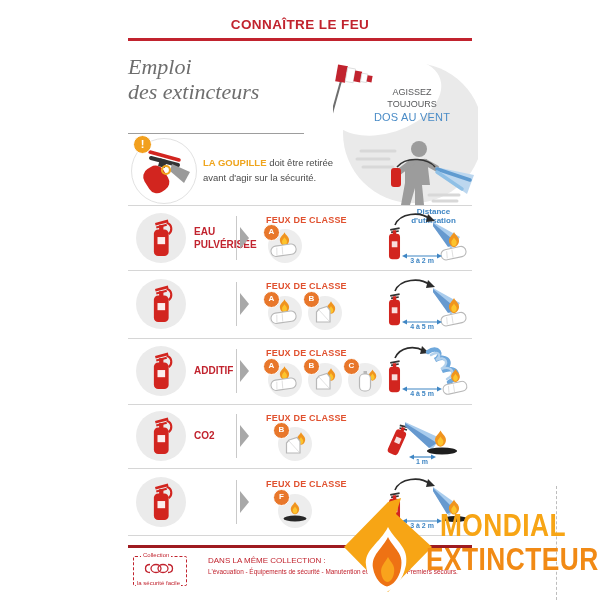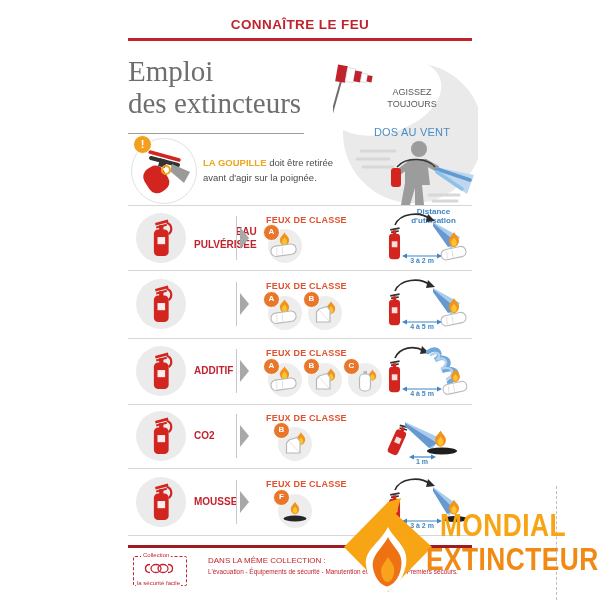--- a/index.html
+++ b/index.html
@@ -4,44 +4,44 @@
 <style>
   html,body{margin:0;padding:0;}
   body{width:600px;height:600px;background:#fff;position:relative;overflow:hidden;
        font-family:"Liberation Sans",sans-serif;-webkit-font-smoothing:antialiased;}
   .abs{position:absolute;}
   
   .kicker{left:128px;top:17px;width:344px;text-align:center;color:#c1232e;
           font-weight:bold;font-size:13.5px;letter-spacing:.4px;}
   .red-rule{left:128px;top:38px;width:344px;height:3px;background:#c1232e;}
   .title{left:128px;top:55px;font-family:"Liberation Serif","DejaVu Serif",serif;
-         font-size:29px;color:#6e6e6e;line-height:1.12;}
+         font-size:22px;color:#6e6e6e;line-height:1.12;font-style:italic;}
   .title-rule{left:128px;top:133px;width:176px;height:1px;background:#9d9d9d;}
   
   .blob-svg{left:333px;top:55px;}
   .wind-text{left:362px;top:86px;width:100px;text-align:center;color:#58595b;
              font-weight:normal;font-size:9px;line-height:1.35;}
-  .wind-text .blue{color:#4a8cc7;font-size:11px;letter-spacing:.2px;margin-top:15px;}
+  .wind-text .blue{color:#4a8cc7;font-size:11px;letter-spacing:.2px;}
   
   .pin-circle{left:131px;top:138px;width:64px;height:64px;border-radius:50%;
               background:#fff;border:1px solid #e2e2e2;}
   .pin-badge{left:133px;top:135px;width:17px;height:17px;border-radius:50%;
              background:#f2a01e;color:#fff;font-weight:bold;font-size:11px;
              text-align:center;line-height:17px;border:1px solid #fff;}
   .pin-text{left:203px;top:156px;font-size:9.5px;color:#4a4a4a;line-height:1.55;}
   .pin-text .gold{color:#efa51e;font-weight:bold;}
   
   .sep{left:128px;width:344px;height:1px;background:#d6d6d6;}
   .dist-header{left:395px;top:207px;width:77px;text-align:center;color:#3f86c4;
                font-weight:bold;font-size:8px;}
   .row{position:absolute;left:128px;width:344px;}
   .row-circle{position:absolute;left:8px;top:7px;width:50px;height:50px;border-radius:50%;
               background:#ebebeb;display:flex;align-items:center;justify-content:center;}
   .row-label{position:absolute;left:66px;top:0;height:64px;display:flex;align-items:center;
-             color:#c1232e;font-weight:bold;font-size:10px;line-height:1.35;text-align:right;}
+             color:#c1232e;font-weight:bold;font-size:10px;line-height:1.35;}
   .vline{position:absolute;left:108px;top:10px;width:1px;height:44px;background:#c9c9c9;}
   .chev{position:absolute;left:112px;top:21px;width:0;height:0;
         border-left:9px solid #a8a8a8;border-top:11px solid transparent;
         border-bottom:11px solid transparent;}
   .class-header{position:absolute;left:138px;top:9px;color:#e0512f;font-weight:bold;
                 font-size:9px;letter-spacing:.2px;}
   .class-icons{position:absolute;left:140px;top:23px;display:flex;gap:6px;}
   .fuel{position:relative;width:34px;height:34px;}
   .fuel-bg{width:34px;height:34px;}
   .class-badge{position:absolute;left:-5px;top:-5px;width:15px;height:15px;border-radius:50%;
@@ -159,21 +159,21 @@
       <g transform="rotate(-32 24 40)">
         <rect x="13" y="27" width="22" height="27" rx="9" fill="#d2251f"></rect>
       </g>
       <rect x="27" y="20" width="7" height="8" fill="#333" transform="rotate(15 30 24)"></rect>
       <circle cx="34" cy="31" r="4" fill="none" stroke="#efa51e" stroke-width="2.2"></circle>
     </svg>
   </div>
   <div class="abs pin-badge">!</div>
   <div class="abs pin-text">
     <span class="gold">LA GOUPILLE</span><span> doit être retirée</span><br>
-    <span>avant d'agir sur la poignée.</span>
+    <span>avant d'agir sur la sécurité.</span>
   </div>
 
   <div class="abs sep" style="top:205px"></div>
   <div class="abs sep" style="top:270px"></div>
   <div class="abs sep" style="top:338px"></div>
   <div class="abs sep" style="top:404px"></div>
   <div class="abs sep" style="top:468px"></div>
   <div class="abs sep" style="top:535px"></div>
 
   <div class="abs dist-header">Distance d'utilisation</div>
@@ -365,23 +365,20 @@
       </g>
     </svg>
     <div class="dist-label" style="top:54px">1 m</div>
   </div>
 
   <div class="row" style="top:468px;height:67px">
     <div class="row-circle" style="top:9px">
       <svg width="25" height="40" viewBox="0 0 26 42">
           <use href="#ext-small"></use>
         </svg>
-    </div>
-    <div class="row-label" style="height:67px">
-      <div><span>MOUSSE</span></div>
     </div>
     <div class="vline" style="top:12px"></div>
     <div class="chev" style="top:23px"></div>
     <div class="class-header" style="top:11px">FEUX DE CLASSE</div>
     <div class="class-icons" style="top:26px;left:150px">
       <div class="fuel">
         <svg class="fuel-bg" viewBox="0 0 34 34">
             <circle cx="17" cy="17" r="17" fill="#ededed"></circle>
           <use href="#flame" x="12" y="7" width="10" height="14"></use>
           <ellipse cx="17" cy="24.5" rx="11.5" ry="3" fill="#262626"></ellipse>

